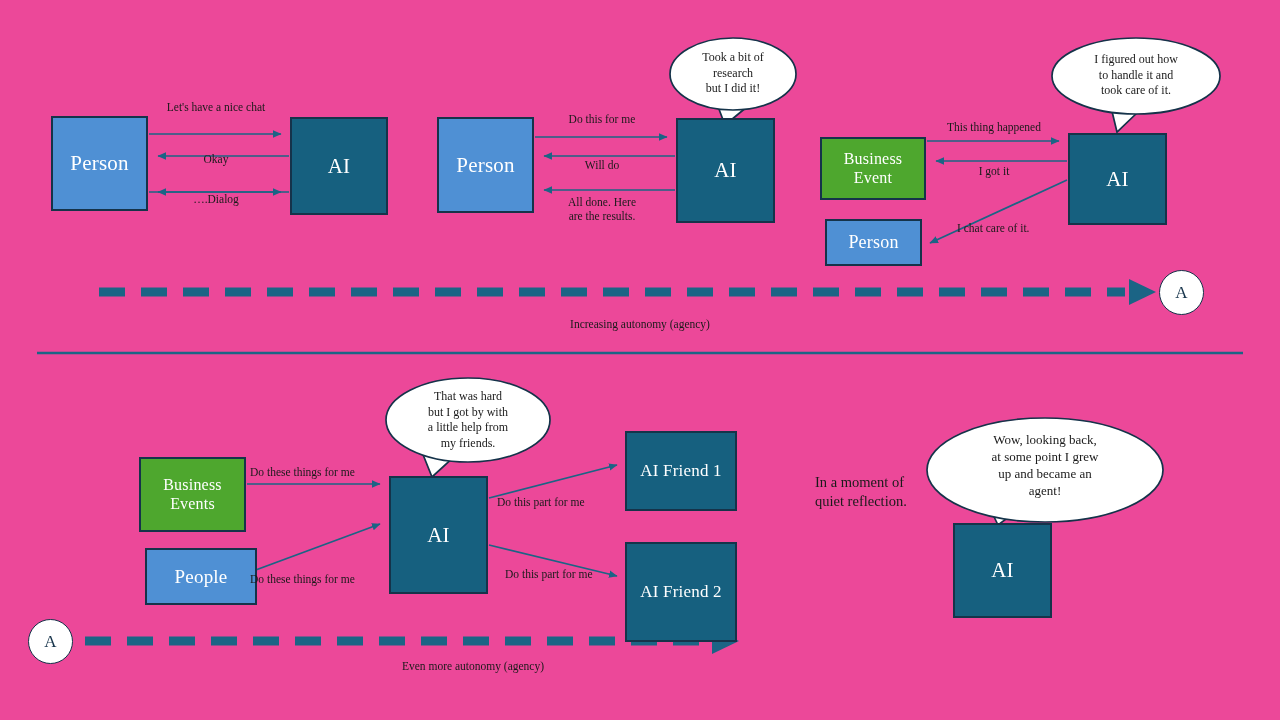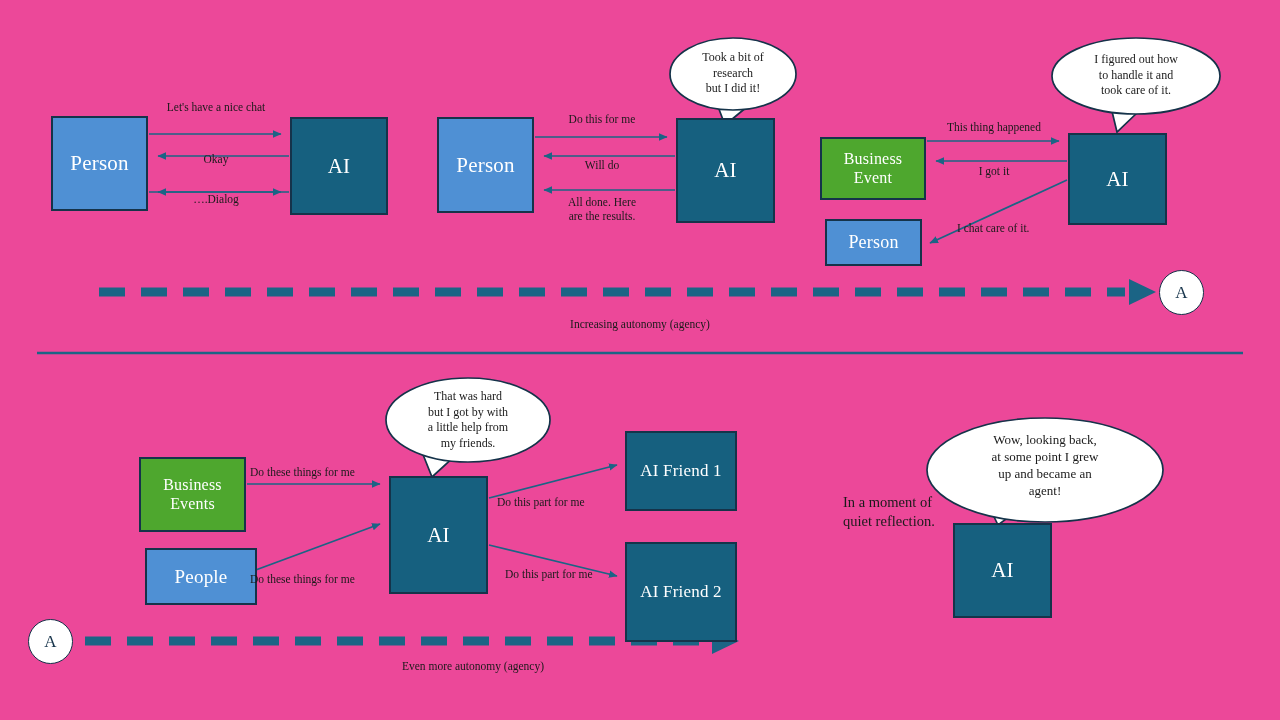--- a/index.html
+++ b/index.html
@@ -196,19 +196,19 @@
   <div class="node teal" style="left:625px; top:431px; width:112px; height:80px; font-size:17px;">AI Friend 1</div>
   <div class="node teal" style="left:625px; top:542px; width:112px; height:100px; font-size:17px;">AI Friend 2</div>
 
   <div class="node teal" style="left:953px; top:523px; width:99px; height:95px; font-size:21px;">AI</div>
 
   <div class="edge-label" style="left:250px; top:465px; width:145px; text-align:left;">Do these things for me</div>
   <div class="edge-label" style="left:250px; top:572px; width:145px; text-align:left;">Do these things for me</div>
   <div class="edge-label" style="left:497px; top:495px; width:125px; text-align:left;">Do this part for me</div>
   <div class="edge-label" style="left:505px; top:567px; width:125px; text-align:left;">Do this part for me</div>
 
-  <div class="static-note" style="left:815px; top:493px; width:160px;margin-left:28px;">In a moment of
+  <div class="static-note" style="left:815px; top:473px; width:160px;">In a moment of
 quiet reflection.</div>
 
   <div class="circle-badge" style="left:28px; top:619px; width:45px; height:45px;">A</div>
   <div class="caption" style="left:313px; top:660px; width:320px;">Even more autonomy (agency)</div>
 
 </div>
 
 </body></html>

